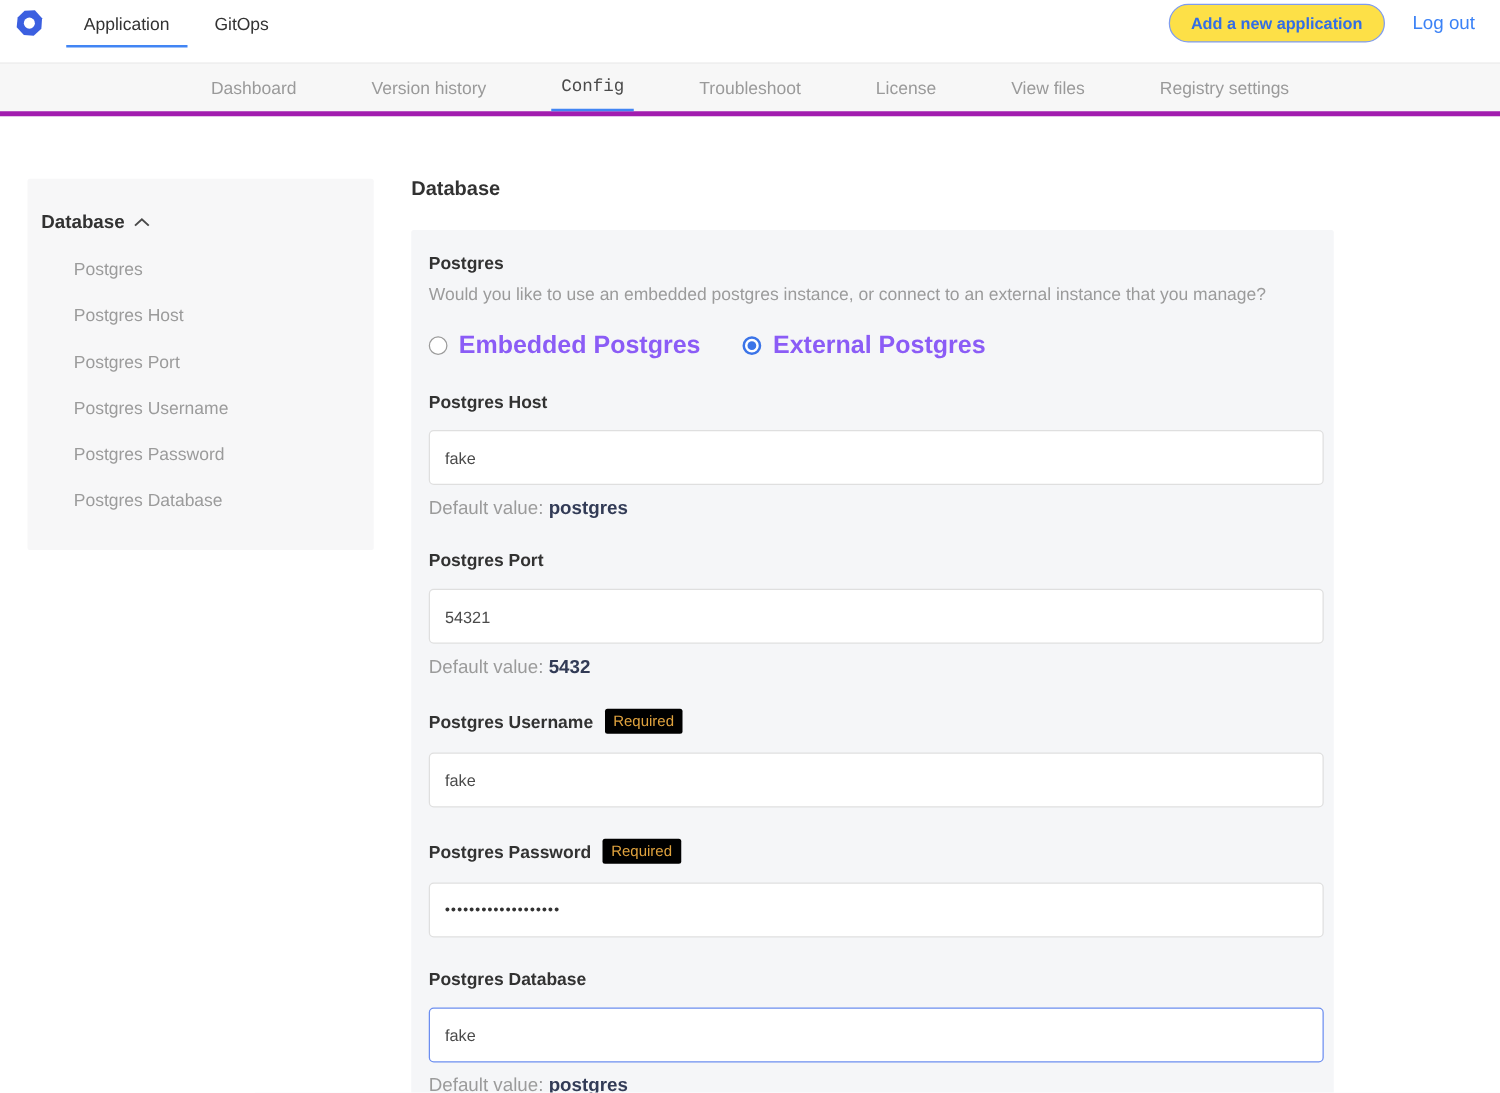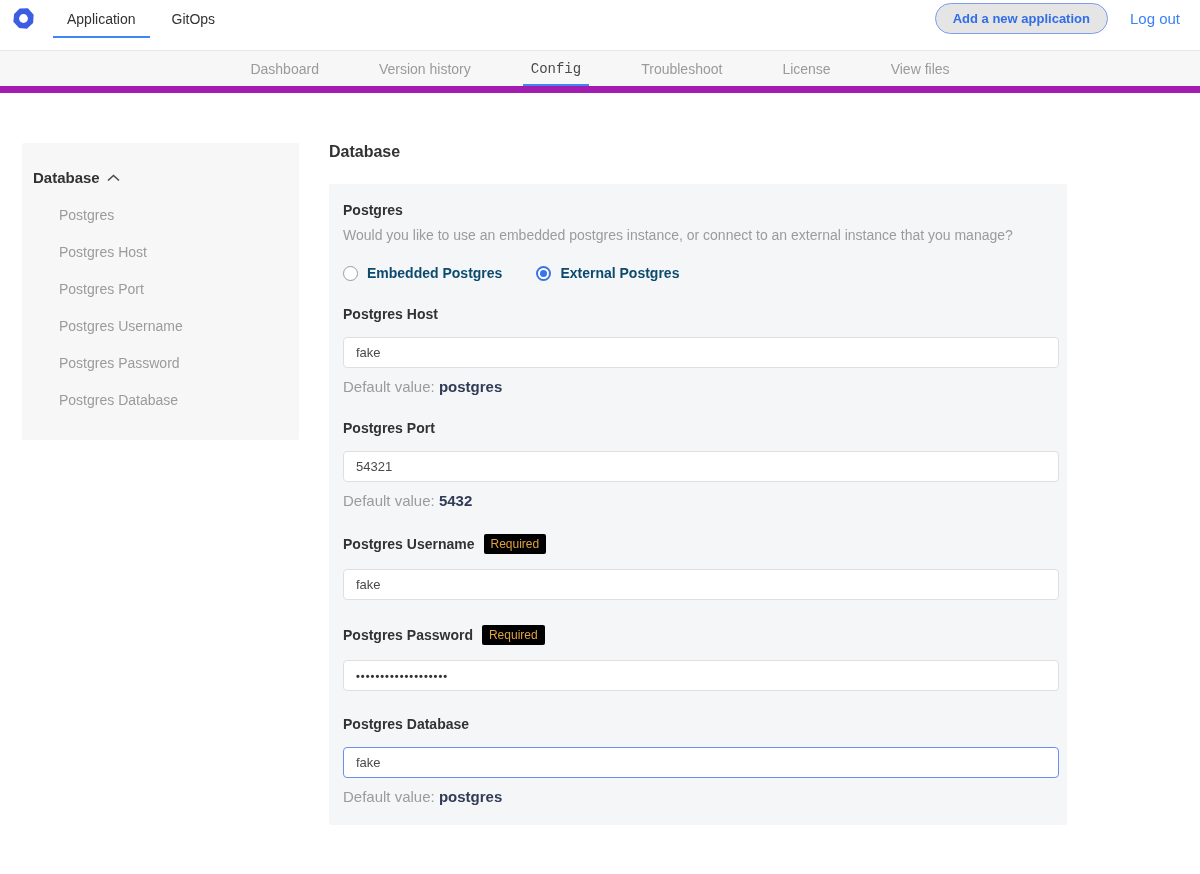--- a/index.html
+++ b/index.html
@@ -13,27 +13,27 @@
   .logo-wrap svg { display: block; }
   .header-tabs { display: flex; align-items: stretch; }
   .header-tab { position: relative; display: flex; align-items: center;
     padding: 0 14px; margin-right: 8px; font-size: 14px; color: #323232;
     cursor: pointer; }
   .header-tab.active { font-weight: 400; }
   .header-tab.active::after { content: ""; position: absolute; left: 0; right: 0;
     bottom: -1px; height: 2px; background: #4285f4; }
   .header-right { margin-left: auto; display: flex; align-items: center; gap: 22px; }
   .pill-btn { display: flex; align-items: center; height: 31px; padding: 0 17px;
-    border: 1px solid #7f9cef; border-radius: 16px; background: #e5e5e5;
+    border: 1px solid #7f9cef; border-radius: 16px; background: #fde047;
     color: #326de6; font-size: 13px; font-weight: bold; cursor: pointer;
     font-family: inherit; }
   .logout { font-size: 15px; color: #3b82f6; cursor: pointer; }
 
   
-  .subnav { height: 42px; background: #f7f7f7; border-bottom: 7px solid #a21caf;
+  .subnav { height: 42px; background: #f7f7f7; border-bottom: 4px solid #a21caf;
     display: flex; justify-content: center; align-items: stretch; gap: 0; }
   .subnav-item { position: relative; display: flex; align-items: center;
     padding: 0 30px; font-size: 14px; color: #9a9a9a; cursor: pointer; }
   .subnav-item.active { color: #4a4a4a; font-family: Liberation Mono, monospace; }
   .subnav-item.active::after { content: ""; position: absolute; left: 22px;
     right: 22px; bottom: 0; height: 2px; background: #4285f4; }
 
   
   .page { position: relative; padding-top: 50px; }
 
@@ -56,29 +56,29 @@
   .group-help { font-size: 14px; color: #9b9b9b; margin-top: 9px; }
 
   .radio-row { display: flex; align-items: center; gap: 34px; margin-top: 22px; }
   .radio-option { display: flex; align-items: center; gap: 9px; cursor: pointer; }
   .radio-option .radio { width: 15px; height: 15px; border-radius: 50%;
     border: 1px solid #9b9b9b; background: #fff; position: relative; flex: none; }
   .radio-option.checked .radio { border: 2px solid #3b74e8; }
   .radio-option.checked .radio::after { content: ""; position: absolute;
     left: 50%; top: 50%; width: 7px; height: 7px; margin: -3.5px 0 0 -3.5px;
     border-radius: 50%; background: #3b74e8; }
-  .radio-option .radio-label { font-size: 14px; font-weight: bold; color: #0c4a6e; }
+  .radio-option .radio-label { font-size: 20px; font-weight: bold; color: #8b5cf6; }
 
   .field { margin-top: 25px; }
   .field-label-row { display: flex; align-items: center; gap: 9px;
     margin-bottom: 15px; }
   .field-label { font-size: 14px; font-weight: bold; color: #323232; }
   .required-badge { font-size: 12px; color: #dfa23e; background: #000000;
     padding: 3px 7px; border-radius: 2px; }
-  .text-input { display: block; width: 716px; height: 31px; border: 1px solid #dfdfdf;
+  .text-input { display: block; width: 716px; height: 44px; border: 1px solid #dfdfdf;
     border-radius: 4px; background: #fff; padding: 0 12px; font-size: 13px;
     color: #4a4a4a; font-family: inherit; outline: none; }
   .text-input.focused { border: 1px solid #6c8ef0; }
   .text-input.pw { font-size: 11px; letter-spacing: 1px; font-weight: bold;
     color: #323232; }
   .helper { margin-top: 10px; font-size: 15px; color: #9b9b9b; }
   .helper strong { color: #323b56; font-weight: bold; }
 </style>
 </head>
 <body>
@@ -116,20 +116,23 @@
   </div>
   <div class="subnav-item">
     <span>Troubleshoot</span>
   </div>
   <div class="subnav-item">
     <span>License</span>
   </div>
   <div class="subnav-item">
     <span>View files</span>
   </div>
+  <div class="subnav-item">
+    <span>Registry settings</span>
+  </div>
 </div>
 
 <div class="page">
 
   <div class="sidebar">
     <div class="sidebar-group-title">
       <span>Database</span>
       <svg width="13" height="8" viewBox="0 0 13 8">
         <polyline points="1,6.5 6.5,1.5 12,6.5" fill="none" stroke="#4a4a4a" stroke-width="1.6"></polyline>
       </svg>

